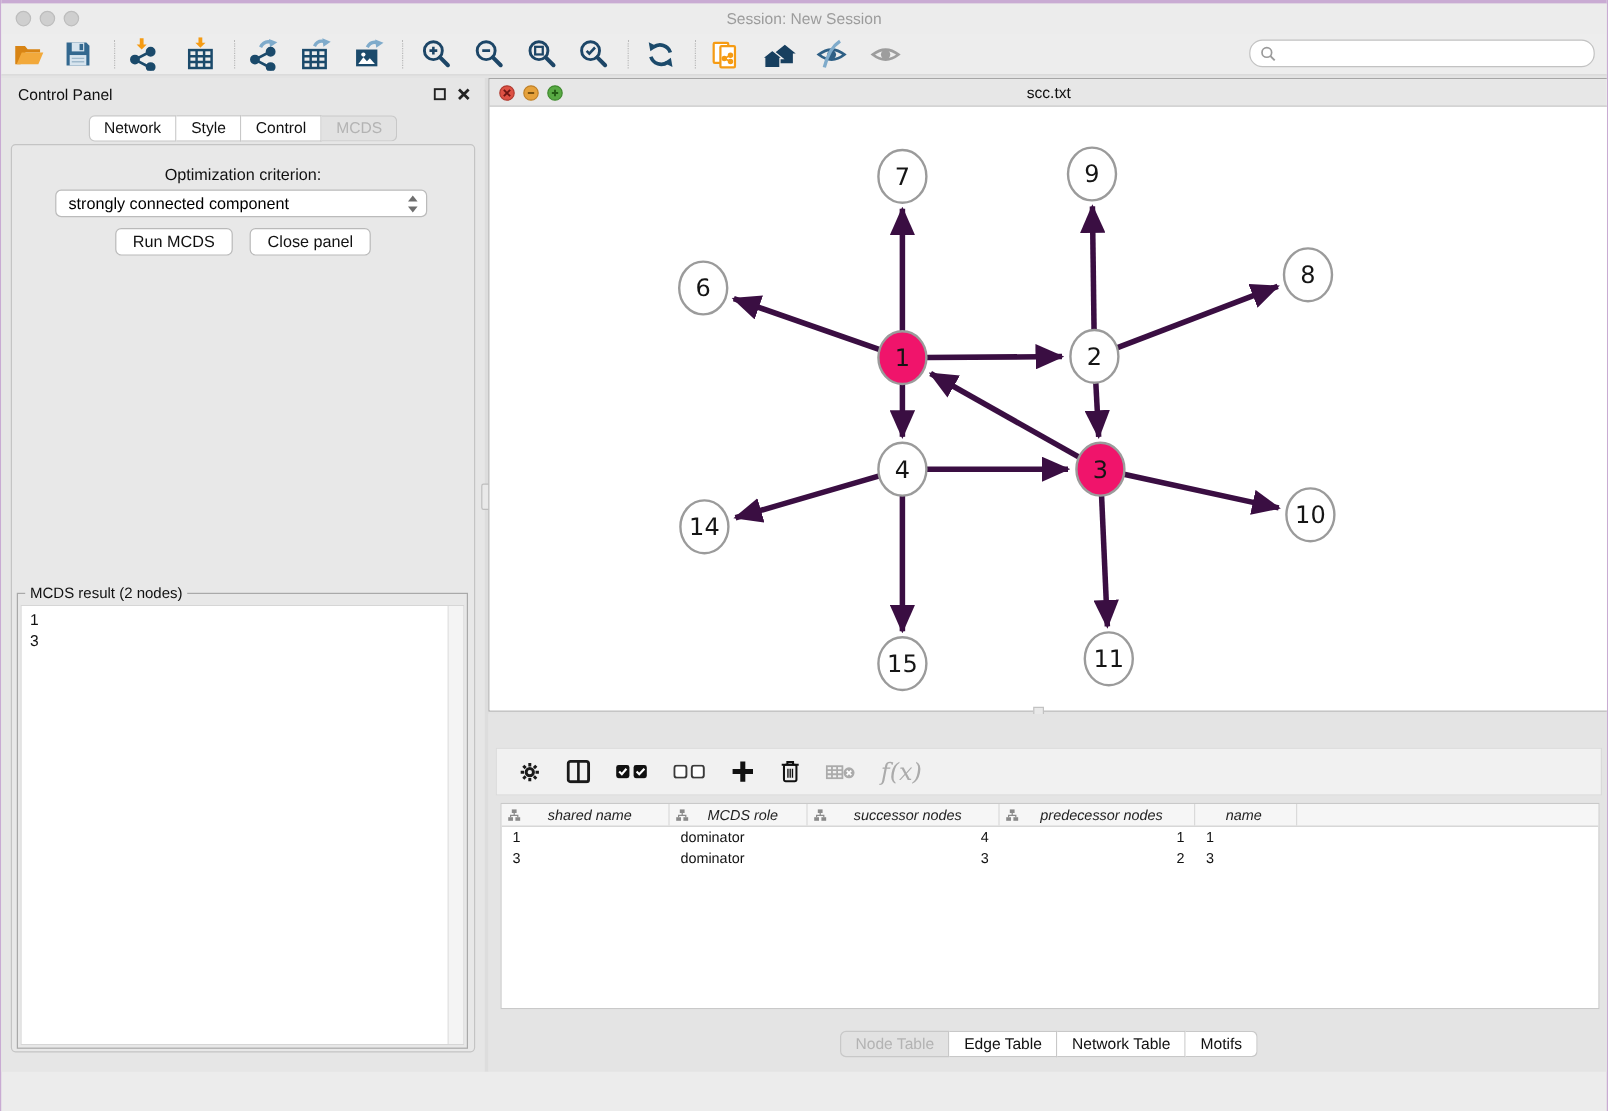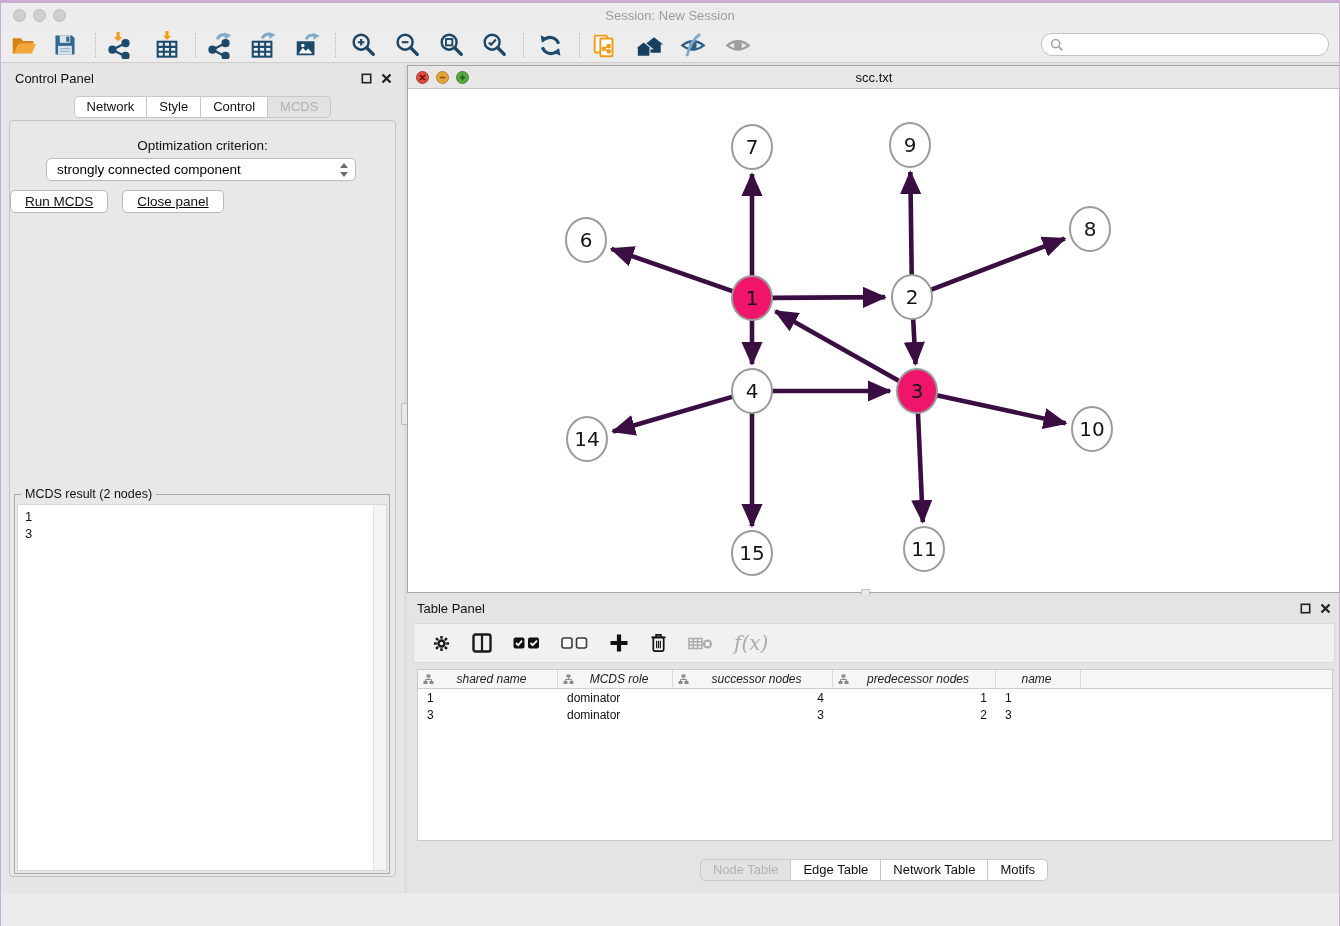--- a/index.html
+++ b/index.html
@@ -31,21 +31,21 @@
   .winbtn { position:absolute; top:7px; width:12px; height:12px; display:flex; align-items:center; justify-content:center; }
   .cp-tabs { position:absolute; left:0; top:31px; width:100%; display:flex; justify-content:center; }
   .tab { background:#fff; border:1px solid #C8C8C8; border-left:none; padding:2px 12px 3px; font-size:13px; color:#111; }
   .tab:first-child { border-left:1px solid #C8C8C8; border-radius:5px 0 0 5px; }
   .tab:last-child { border-radius:0 5px 5px 0; }
   .tab.active { background:#E2E2E2; color:#B3B3B3; }
   .cp-frame { position:absolute; left:8px; top:55px; width:387px; height:757px; border:1px solid #C4C4C4; border-radius:4px; background:#E8E8E8; }
   .opt-label { position:absolute; left:0; top:17px; width:100%; text-align:center; font-size:13.5px; color:#111; }
   .opt-select { position:absolute; left:36px; top:37px; width:310px; height:23px; background:#fff; border:1px solid #BBB; border-radius:5px; display:flex; align-items:center; padding:0 6px 0 10px; font-size:13.5px; }
   .opt-select .val { flex:1; }
-  .cp-buttons { position:absolute; left:0; top:69px; width:100%; display:flex; gap:14px;text-decoration:underline; }
+  .cp-buttons { position:absolute; left:0; top:69px; width:100%; display:flex; justify-content:center; gap:14px; }
   .pushbtn { background:#fff; border:1px solid #B9B9B9; border-radius:5px; font-size:13.5px; padding:3px 14px; color:#111; }
   .groupbox { position:absolute; left:4px; top:373px; width:376px; height:380px; border:1px solid #A9A9A9; }
   .groupbox-legend { position:absolute; top:-8px; left:6px; background:#E8E8E8; padding:0 4px; font-size:12.5px; color:#111; }
   .groupbox-inner { position:absolute; left:2px; right:2px; top:9px; bottom:2px; background:#fff; border:1px solid #D6D6D6; }
   .result-lines { padding:3px 0 0 7px; font-size:13px; line-height:17px; color:#111; }
   .result-scroll { position:absolute; right:0; top:0; bottom:0; width:13px; background:#F4F4F4; border-left:1px solid #E2E2E2; }
 
   
   .v-split { position:absolute; left:403px; top:65px; width:3px; height:828px; background:#DDDDDD; }
   .v-handle { position:absolute; left:400px; top:403px; width:9px; height:22px; background:#E9E9E9; border:1px solid #BDBDBD; border-radius:2px; }
@@ -363,33 +363,20 @@
           <ellipse cx="179" cy="350" rx="20" ry="22" fill="#ffffff" stroke="#9b9b9b" stroke-width="2"></ellipse>
           <text x="179" y="357" text-anchor="middle" font-size="20" font-family="DejaVu Sans, sans-serif" fill="#151515">14</text>
           <ellipse cx="344" cy="464" rx="20" ry="22" fill="#ffffff" stroke="#9b9b9b" stroke-width="2"></ellipse>
           <text x="344" y="471" text-anchor="middle" font-size="20" font-family="DejaVu Sans, sans-serif" fill="#151515">15</text>
         </svg>
     </div>
   </div>
   <div class="h-handle"></div>
 
   <div class="table-panel">
-    <div class="panel-titlerow">
-      <div class="panel-title" style="left:10px">Table Panel</div>
-      <div class="winbtn" style="right:30px">
-        <svg width="11" height="11" viewBox="0 0 11 11">
-            <rect x="1.3" y="1.3" width="8.4" height="8.4" fill="none" stroke="#222" stroke-width="1.6"></rect>
-          </svg>
-      </div>
-      <div class="winbtn" style="right:10px">
-        <svg width="11" height="11" viewBox="0 0 11 11">
-            <path d="M1.5 1.5 L9.5 9.5 M9.5 1.5 L1.5 9.5" stroke="#222" stroke-width="2.3"></path>
-          </svg>
-      </div>
-    </div>
     <div class="tp-toolbar">
       <span>
         <svg width="19" height="19" viewBox="0 0 20 20">
             <g stroke="#1A1A1A" stroke-width="2.6" fill="none">
               <circle cx="10" cy="10" r="3.2"></circle>
               <path d="M10 2v3M10 15v3M2 10h3M15 10h3M4.3 4.3l2.1 2.1M13.6 13.6l2.1 2.1M15.7 4.3l-2.1 2.1M6.4 13.6l-2.1 2.1"></path>
             </g>
           </svg>
       </span>
       <span>

